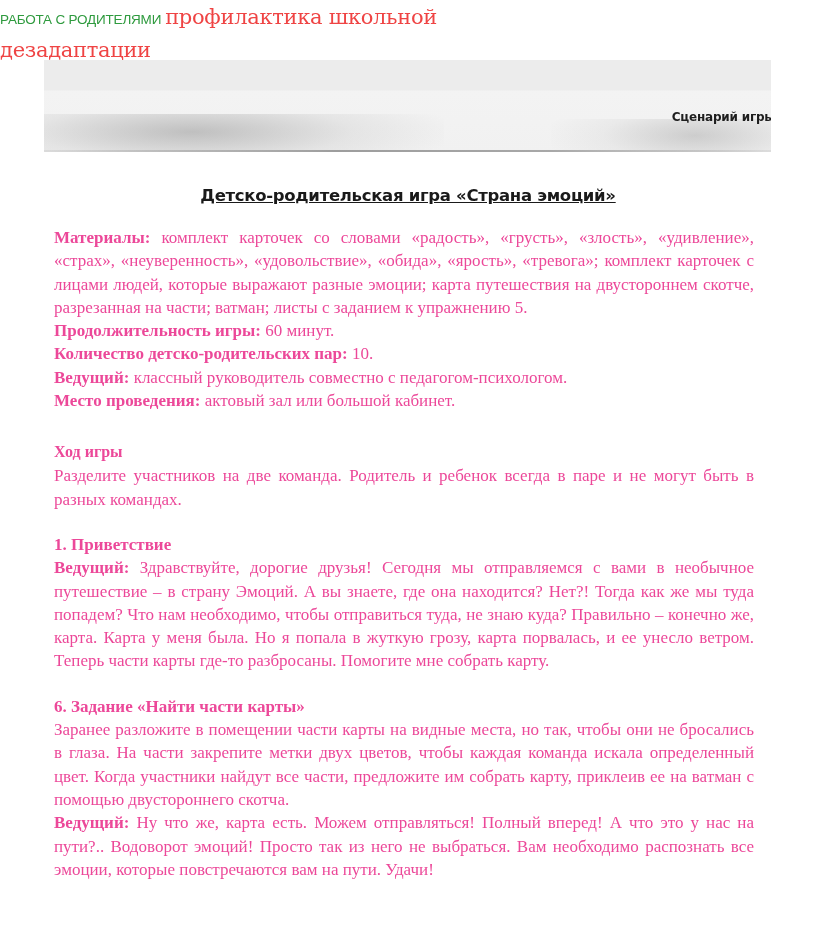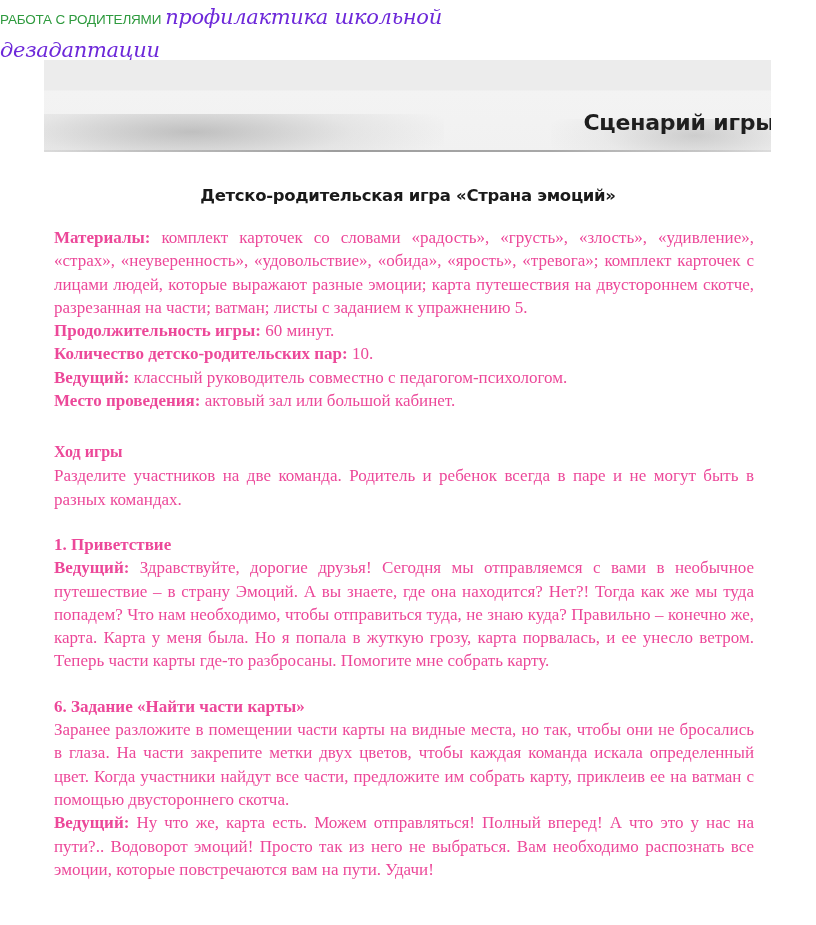--- a/index.html
+++ b/index.html
@@ -24,23 +24,22 @@
     .topline .tag {
       font-family: "Liberation Sans", sans-serif;
       font-size: 13.5px;
       color: #2e9a3e;
       letter-spacing: -0.2px;
       vertical-align: baseline;
       text-align: right;
     }
     .topline .title {
       font-family: "DejaVu Serif", serif;
-      font-style: italic;
       font-size: 21px;
-      color: #6d28d9;
+      color: #ef4444;
       letter-spacing: -0.3px;
     }
     .banner {
       position: absolute;
       left: 44px;
       top: 60px;
       width: 727px;
       height: 92px;
       background: linear-gradient(to bottom, #ececec 0px, #ececec 30px, #f3f3f3 31px, #f1f1f1 100%);
       overflow: hidden;
@@ -68,35 +67,36 @@
       width: 100%;
       height: 2px;
       background: linear-gradient(to right, rgba(170,170,170,0.2), #9d9d9d 40%, #a8a8a8 70%, rgba(170,170,170,0.2));
     }
     .banner .label {
       position: absolute;
       right: -4px;
       top: 50px;
       font-family: "DejaVu Sans", sans-serif;
       font-weight: bold;
-      font-size: 22px;
+      font-size: 12px;
       color: #1e1e1e;
       letter-spacing: -0.2px;
     }
     .doc-title {
       position: absolute;
       left: 0;
       top: 186px;
       width: 816px;
       text-align: center;
       font-family: "DejaVu Sans", sans-serif;
       font-weight: bold;
       font-size: 16.5px;
       color: #1a1a1a;
       letter-spacing: -0.3px;
+      text-decoration: underline;
     }
     .body {
       position: absolute;
       left: 54px;
       top: 226px;
       width: 700px;
       font-family: "Liberation Serif", serif;
       font-size: 17px;
       line-height: 23.3px;
       color: #ec4899;

